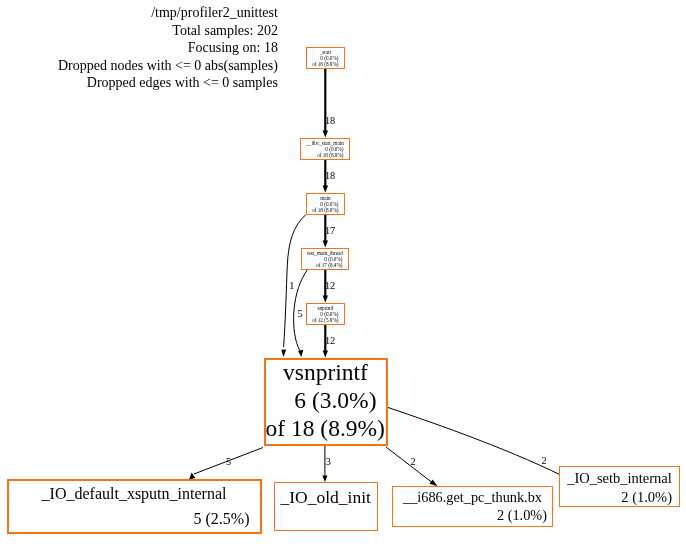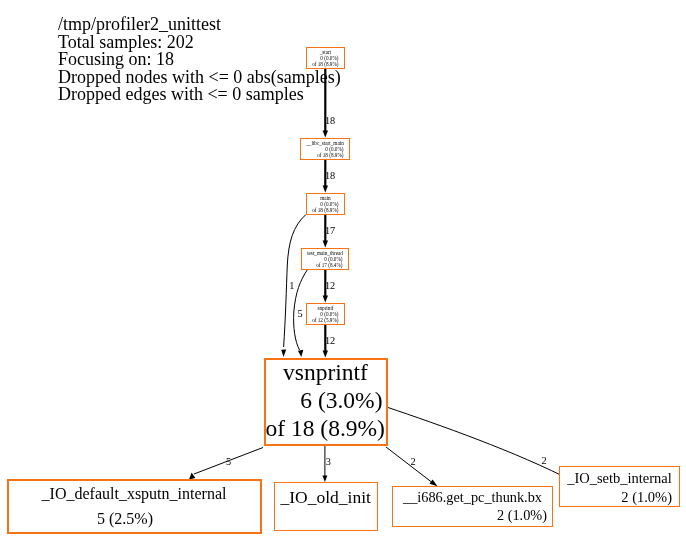--- a/index.html
+++ b/index.html
@@ -5,21 +5,21 @@
 html,body{margin:0;padding:0;background:#fff;}
 #c{position:relative;width:686px;height:546px;background:#fff;font-family:"Liberation Serif",serif;color:#000;overflow:hidden;}
 .node{position:absolute;border:1px solid #f97316;background:#fff;box-sizing:border-box;white-space:nowrap;overflow:hidden;}
 .node .l1{text-align:center;}
 .node .lr{text-align:right;}
 svg{position:absolute;left:0;top:0;}
 </style>
 </head>
 <body>
 <div id="c">
-<div style="position:absolute;left:58px;top:16px;font-size:18px;line-height:17.6px;white-space:nowrap;">/tmp/profiler2_unittest<br>Total samples: 202<br>Focusing on: 18<br>Dropped nodes with &lt;= 0 abs(samples)<br>Dropped edges with &lt;= 0 samples</div>
+<div style="position:absolute;left:58px;top:4px;font-size:14px;line-height:17.6px;white-space:nowrap;text-align:right;">/tmp/profiler2_unittest<br>Total samples: 202<br>Focusing on: 18<br>Dropped nodes with &lt;= 0 abs(samples)<br>Dropped edges with &lt;= 0 samples</div>
 
 <svg width="686" height="546" font-family="Liberation Serif,serif">
 
   <line x1="325.3" y1="69" x2="325.3" y2="131.5" stroke="#000" stroke-width="2.2"></line>
   <polygon points="325.3,137.5 322.6,130.5 328,130.5" fill="#000"></polygon>
   <text x="324.9" y="124" font-size="10.3">18</text>
 
   <line x1="325.3" y1="160" x2="325.3" y2="186.5" stroke="#000" stroke-width="2.2"></line>
   <polygon points="325.3,192.5 322.6,185.5 328,185.5" fill="#000"></polygon>
   <text x="324.9" y="179" font-size="10.3">18</text>
@@ -82,27 +82,27 @@
       <div class="lr" style="padding-right:5.5px;">of 17 (8.4%)</div>
 </div>
 <div class="node" style="left:306px;top:303px;width:39px;height:21.5px;font-size:5.2px;line-height:6.2px;padding-top:0.7px;">
   <div class="l1">snprintf</div>
       <div class="lr" style="padding-right:5.5px;">0 (0.0%)</div>
       <div class="lr" style="padding-right:5.5px;">of 12 (5.9%)</div>
 </div>
 
 <div class="node" style="left:263.5px;top:358px;width:124px;height:88px;border-width:2px;font-size:23.5px;line-height:28px;">
   <div class="l1" style="margin-top:-2.5px;">vsnprintf</div>
-      <div class="lr" style="padding-right:3px;">6 (3.0%)</div>
+      <div class="lr" style="padding-right:9px;">6 (3.0%)</div>
       <div class="lr" style="padding-right:2px;">of 18 (8.9%)</div>
 </div>
 
 <div class="node" style="left:6.5px;top:478.5px;width:255px;height:55.5px;border-width:2px;font-size:16px;line-height:25px;padding-top:0.5px;">
   <div class="l1">_IO_default_xsputn_internal</div>
-      <div class="lr" style="padding-right:18px;text-align:center;">5 (2.5%)</div>
+      <div class="lr" style="padding-right:10px;">5 (2.5%)</div>
 </div>
 <div class="node" style="left:274px;top:482px;width:103.5px;height:48.5px;border-width:1.5px;font-size:17.5px;line-height:20.7px;padding-top:4px;">
   <div class="l1">_IO_old_init</div>
 </div>
 <div class="node" style="left:392px;top:486px;width:161px;height:40.5px;font-size:14.3px;line-height:18.5px;padding-top:0.7px;">
   <div class="l1">__i686.get_pc_thunk.bx</div>
       <div class="lr" style="padding-right:5px;">2 (1.0%)</div>
 </div>
 <div class="node" style="left:559px;top:466px;width:121px;height:41px;font-size:14.5px;line-height:18.5px;padding-top:2px;">
   <div class="l1">_IO_setb_internal</div>

